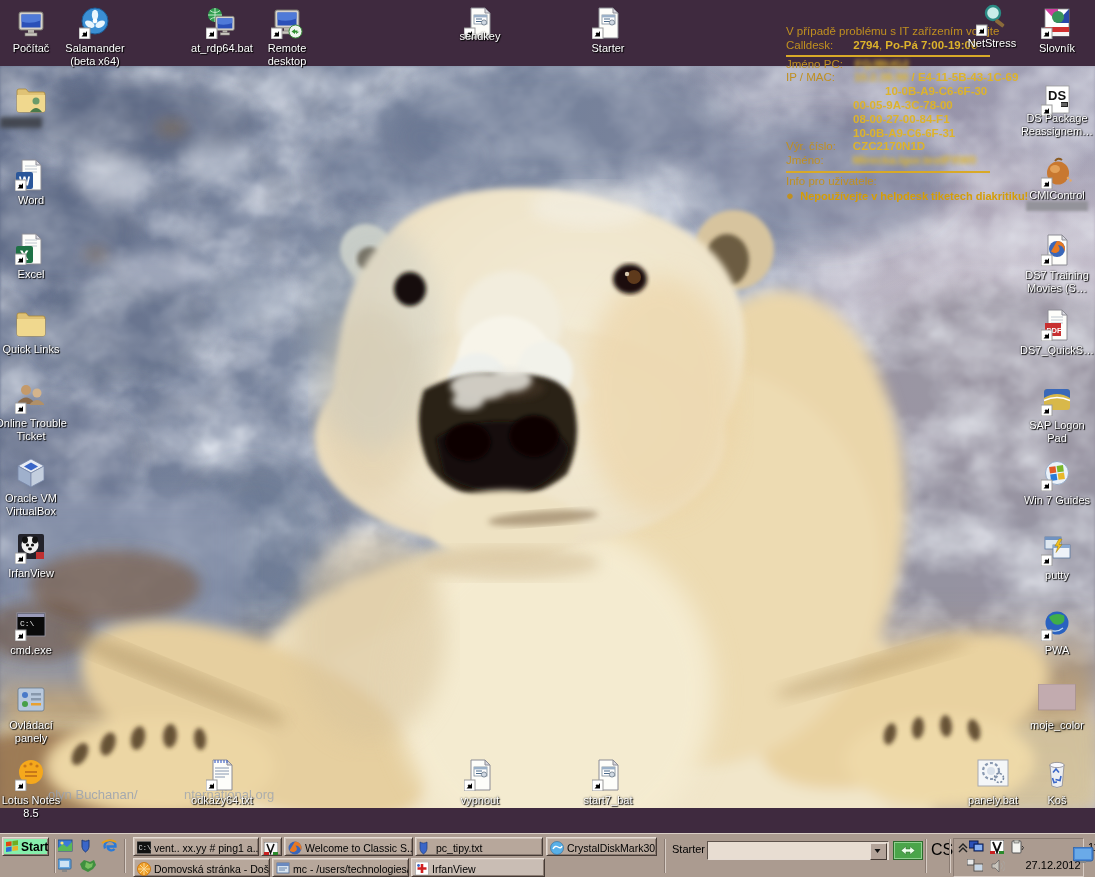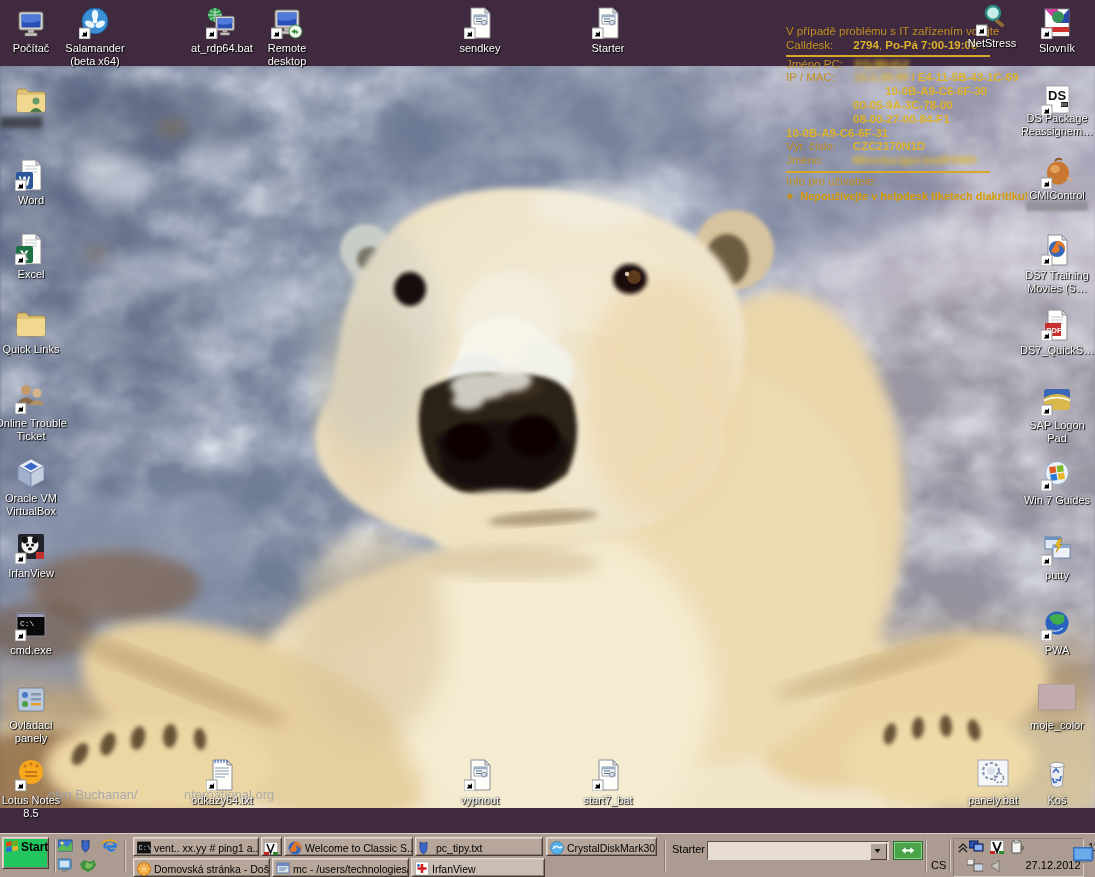--- a/index.html
+++ b/index.html
@@ -198,21 +198,21 @@
 
 <div id="bginfo">
  <div>V případě problému s IT zařízením volejte</div>
  <div>Calldesk:<span style="display:inline-block;width:20px"></span><b>2794</b>, <b>Po-Pá 7:00-19:00</b></div>
  <div style="border-top:2px solid #d8a928;margin:2px 0 1px 0;width:204px"></div>
  <div>Jméno PC:<span style="display:inline-block;width:12px"></span><b class="blur">FQJBUG2</b></div>
  <div>IP / MAC:<span style="display:inline-block;width:19px"></span><b class="blur">10.2.38.98</b> <b>/ E4-11-5B-43-1C-69</b></div>
  <div style="margin-left:99px"><b>10-0B-A9-C6-6F-30</b></div>
  <div style="margin-left:67px"><b>00-05-9A-3C-78-00</b></div>
  <div style="margin-left:67px"><b>08-00-27-00-84-F1</b></div>
- <div style=""><b>10-0B-A9-C6-6F-31</b></div>
+ <div style="margin-left:67px"><b>10-0B-A9-C6-6F-31</b></div>
  <div>Výr. číslo:<span style="display:inline-block;width:17px"></span><b>CZC2170N1D</b></div>
  <div>Jméno:<span style="display:inline-block;width:29px"></span><b class="blur">Mirecka.Igor.testPXW0</b></div>
  <div style="border-top:2px solid #d8a928;margin:3px 0 2px 0;width:204px"></div>
  <div>Info pro uživatele:</div>
  <div><span style="font-size:13px">●</span>&nbsp;&nbsp;<b style="color:#d49d08;font-size:11px">Nepoužívejte v helpdesk tiketech diakritiku!</b></div>
 </div>
 
 <svg width="0" height="0" style="position:absolute">
  <defs>
   <g id="arrowbox">
@@ -270,21 +270,21 @@
     </svg>
 <div class="lbl" style="left:239px;top:42px">Remote<br>desktop</div>
 <svg class="ic" style="left:464px;top:7px;width:32px;height:32px" viewBox="0 0 32 32">
       <use href="#pageico"></use>
       <rect x="10" y="8" width="13" height="9" fill="#fff" stroke="#7a8a9a" stroke-width=".8"></rect>
       <rect x="10" y="8" width="13" height="2.4" fill="#9ab0c8"></rect>
       <path d="M12,12 h6 M12,14.5 h8" stroke="#4a6a8a" stroke-width="1"></path>
       <circle cx="20" cy="15.5" r="2.6" fill="#cfd8e2" stroke="#5a6a7a" stroke-width=".7"></circle>
       <use href="#arrowbox"></use>
     </svg>
-<div class="lbl" style="left:432px;top:42px">sendkey</div>
+<div class="lbl" style="left:432px;top:30px">sendkey</div>
 <svg class="ic" style="left:592px;top:7px;width:32px;height:32px" viewBox="0 0 32 32">
       <use href="#pageico"></use>
       <rect x="10" y="8" width="13" height="9" fill="#fff" stroke="#7a8a9a" stroke-width=".8"></rect>
       <rect x="10" y="8" width="13" height="2.4" fill="#9ab0c8"></rect>
       <path d="M12,12 h6 M12,14.5 h8" stroke="#4a6a8a" stroke-width="1"></path>
       <circle cx="20" cy="15.5" r="2.6" fill="#cfd8e2" stroke="#5a6a7a" stroke-width=".7"></circle>
       <use href="#arrowbox"></use>
     </svg>
 <div class="lbl" style="left:560px;top:42px">Starter</div>
 <svg class="ic" style="left:976px;top:4px;width:32px;height:32px" viewBox="0 0 32 32">
@@ -495,21 +495,21 @@
       <circle cx="14" cy="12" r="4" fill="#d8e0ea"></circle>
       <circle cx="22" cy="19" r="4.5" fill="none" stroke="#7888a0" stroke-width="1.6" stroke-dasharray="2 1.6"></circle>
     </svg>
 <div class="lbl" style="left:945px;top:794px">panely.bat</div>
 <div style="position:absolute;left:0px;top:117px;width:42px;height:11px;background:#3c3f46;filter:blur(2px);opacity:.85"></div>
 <div style="position:absolute;left:1026px;top:201px;width:62px;height:10px;background:#8f8f96;filter:blur(1.5px);opacity:.9"></div>
 </div>
 
 <div id="taskbar" style="position:absolute;left:0;top:833px;width:1095px;height:44px;background:#ab9b90;border-top:1px solid #d9cec6;box-sizing:border-box;font-size:11px;color:#000">
 
-  <div style="position:absolute;left:2px;top:3px;width:47px;height:32px;background:#22c55e;
+  <div style="position:absolute;left:2px;top:3px;width:47px;height:19px;background:#86efac;
       border:1px solid;border-color:#e6dcd4 #463b35 #463b35 #e6dcd4;box-shadow:inset 1px 1px 0 #cfc3ba,inset -1px -1px 0 #8a7b72;box-sizing:border-box">
     <svg style="position:absolute;left:3px;top:2px" width="13" height="12" viewBox="0 0 13 12">
       <g transform="skewY(-8)">
           <rect x="0" y="2" width="5.6" height="4.6" fill="#e04a10"></rect>
       <rect x="6.4" y="2" width="5.6" height="4.6" fill="#6fae22"></rect>
       <rect x="0" y="7.4" width="5.6" height="4.6" fill="#2a6cd8"></rect>
       <rect x="6.4" y="7.4" width="5.6" height="4.6" fill="#e8b426"></rect>
         </g>
     </svg>
     <span style="position:absolute;left:18px;top:2px;font-weight:bold;font-size:12px">Start</span>
@@ -607,21 +607,21 @@
   </div>
   <div style="position:absolute;left:893px;top:7px;width:30px;height:19px;background:#7ec87e;border:1px solid #2c6b2c;box-sizing:border-box">
     <svg width="28" height="17" viewBox="0 0 28 17">
         <rect x="0" y="0" width="28" height="17" fill="#8fd08f"></rect>
         <rect x="1" y="1" width="26" height="15" fill="#4aa54a"></rect>
         <path d="M7,8.5 l5,-4 v2.5 h4 v-2.5 l5,4 -5,4 v-2.5 h-4 v2.5Z" fill="#eaffea" stroke="#2c6b2c" stroke-width=".5"></path>
       </svg>
   </div>
 
   <div class="groove" style="left:925px"></div>
-  <div style="position:absolute;left:931px;top:25px;font-size:11px">CS</div>
+  <div style="position:absolute;left:931px;top:7px;font-size:16px">CS</div>
   <div class="groove" style="left:949px"></div>
   <div style="position:absolute;left:953px;top:4px;width:129px;height:37px;border:1px solid;border-color:#8a7b72 #d8cdc5 #d8cdc5 #8a7b72"></div>
   <svg style="position:absolute;left:958px;top:9px" width="10" height="10" viewBox="0 0 10 10">
       <path d="M1,5 l4,-4 4,4 M1,9 l4,-4 4,4" stroke="#222" stroke-width="1.4" fill="none"></path>
     </svg>
   <svg style="position:absolute;left:969px;top:6px" width="15" height="14" viewBox="0 0 15 14">
       <rect x="0" y="1" width="9" height="7" fill="#2a50b8" stroke="#0a1a4a"></rect>
       <rect x="5" y="4" width="9" height="7" fill="#4a78d8" stroke="#0a1a4a"></rect>
       <rect x="6" y="5" width="7" height="5" fill="#88b0f0"></rect>
     </svg>

